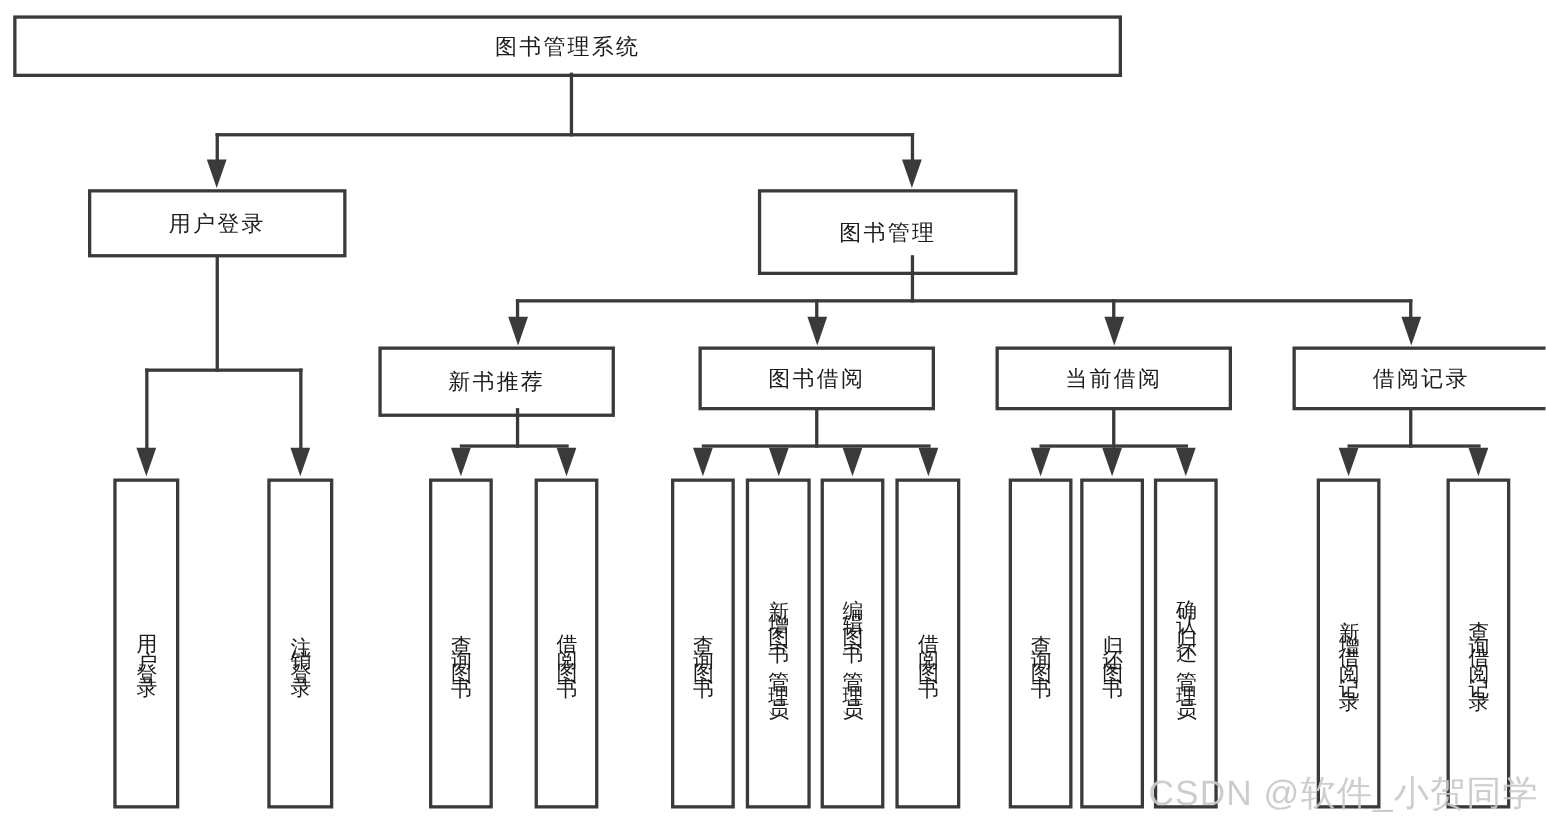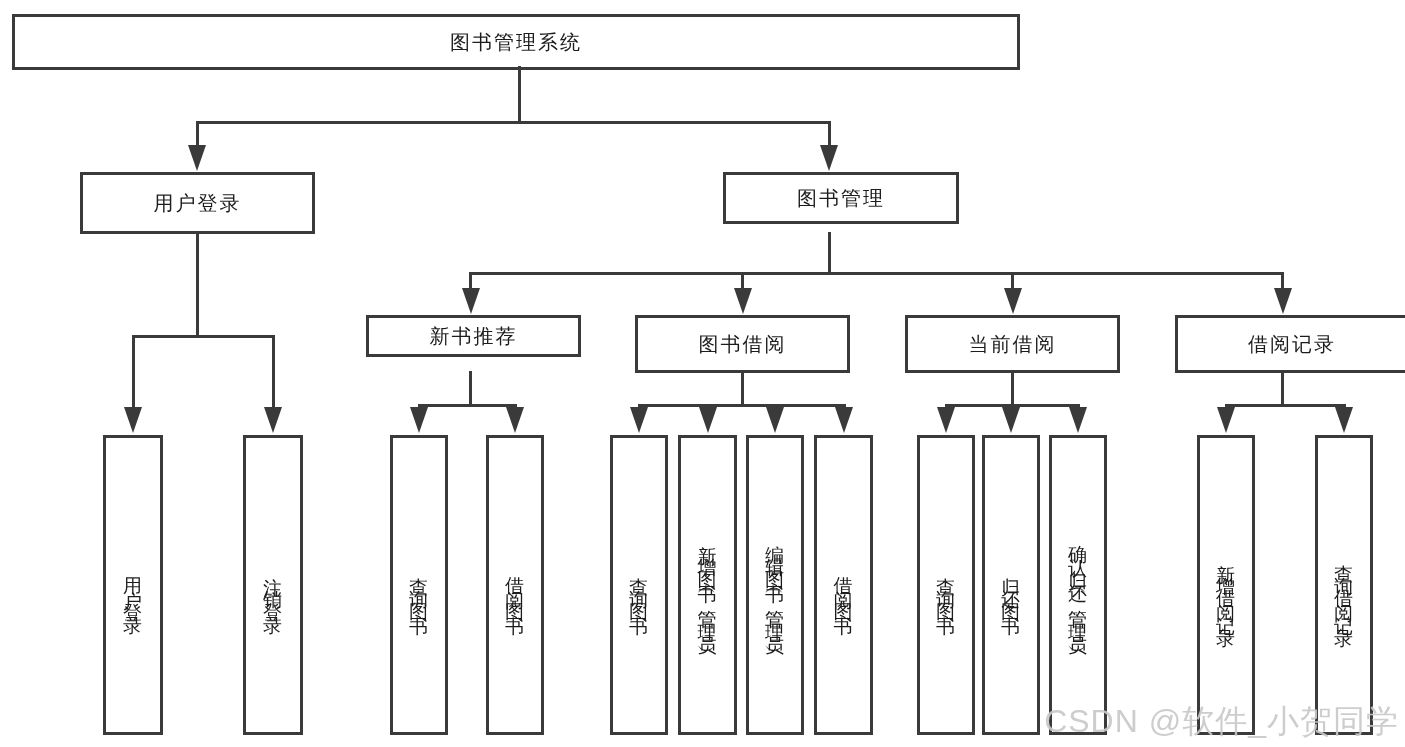--- a/index.html
+++ b/index.html
@@ -45,41 +45,41 @@
   <div class="box h" style="left:12px;top:14px;width:1008px;height:56px">图书管理系统</div>
 
   <div class="vline" style="left:518px;top:66px;height:58px"></div>
   <div class="hline" style="left:196px;top:121px;width:635px"></div>
   <div class="vline" style="left:196px;top:121px;height:26px"></div>
   <div class="vline" style="left:828px;top:121px;height:26px"></div>
   <div class="arrow" style="left:188px;top:145px"></div>
   <div class="arrow" style="left:820px;top:145px"></div>
 
   <div class="box h" style="left:80px;top:172px;width:235px;height:62px">用户登录</div>
-  <div class="box h" style="left:723px;top:172px;width:236px;height:52px">图书管理</div>
+  <div class="box h" style="left:689px;top:172px;width:236px;height:78px">图书管理</div>
 
   <div class="vline" style="left:196px;top:232px;height:106px"></div>
   <div class="hline" style="left:132px;top:335px;width:143px"></div>
   <div class="vline" style="left:132px;top:335px;height:74px"></div>
   <div class="vline" style="left:272px;top:335px;height:74px"></div>
   <div class="arrow" style="left:124px;top:407px"></div>
   <div class="arrow" style="left:264px;top:407px"></div>
 
   <div class="vline" style="left:828px;top:232px;height:43px"></div>
   <div class="hline" style="left:469px;top:272px;width:815px"></div>
   <div class="vline" style="left:469px;top:272px;height:18px"></div>
   <div class="vline" style="left:741px;top:272px;height:18px"></div>
   <div class="vline" style="left:1011px;top:272px;height:18px"></div>
   <div class="vline" style="left:1281px;top:272px;height:18px"></div>
   <div class="arrow" style="left:462px;top:288px"></div>
   <div class="arrow" style="left:734px;top:288px"></div>
   <div class="arrow" style="left:1004px;top:288px"></div>
   <div class="arrow" style="left:1274px;top:288px"></div>
 
-  <div class="box h" style="left:366px;top:315px;width:215px;height:42px">新书推荐</div>
+  <div class="box h" style="left:344px;top:315px;width:215px;height:64px">新书推荐</div>
   <div class="box h" style="left:905px;top:315px;width:215px;height:58px">当前借阅</div>
   <div class="box h" style="left:635px;top:315px;width:215px;height:58px">图书借阅</div>
   <div class="box h" style="left:1175px;top:315px;width:234px;height:58px">借阅记录</div>
 
   <div class="vline" style="left:469px;top:371px;height:36px"></div>
   <div class="hline" style="left:418px;top:404px;width:99px"></div>
   <div class="arrow" style="left:410px;top:407px"></div>
   <div class="arrow" style="left:506px;top:407px"></div>
 
   <div class="vline" style="left:741px;top:371px;height:36px"></div>

